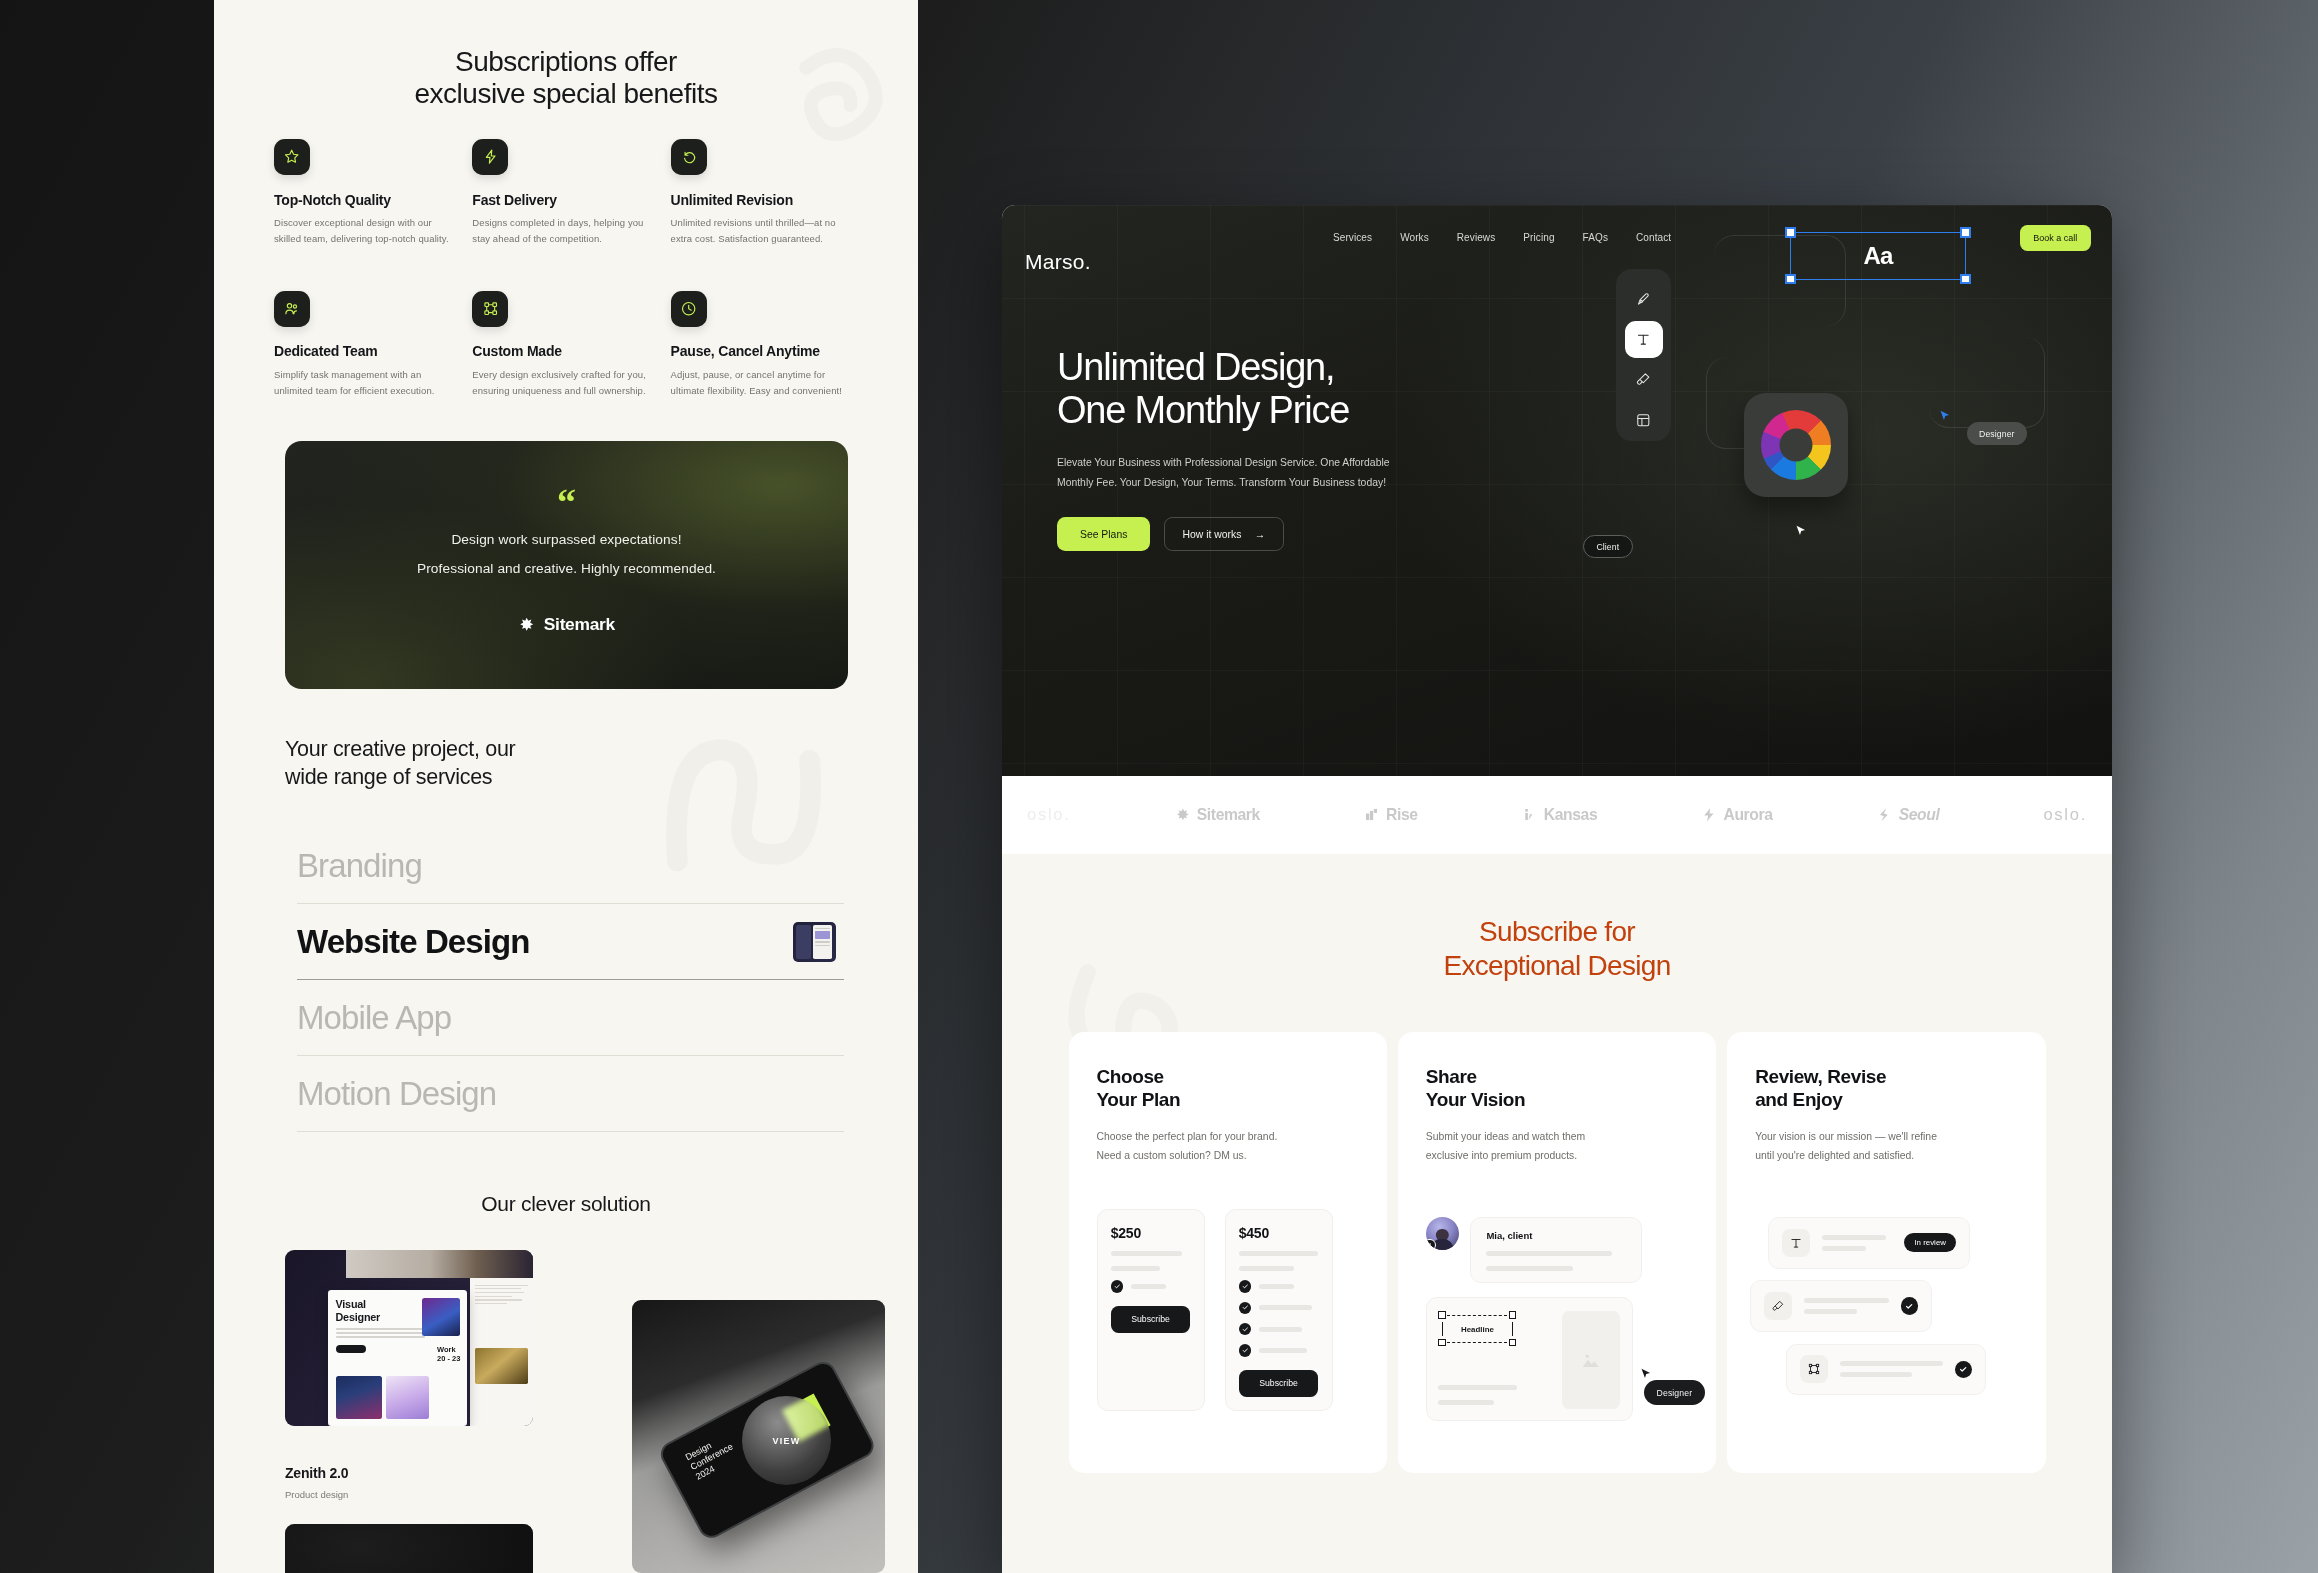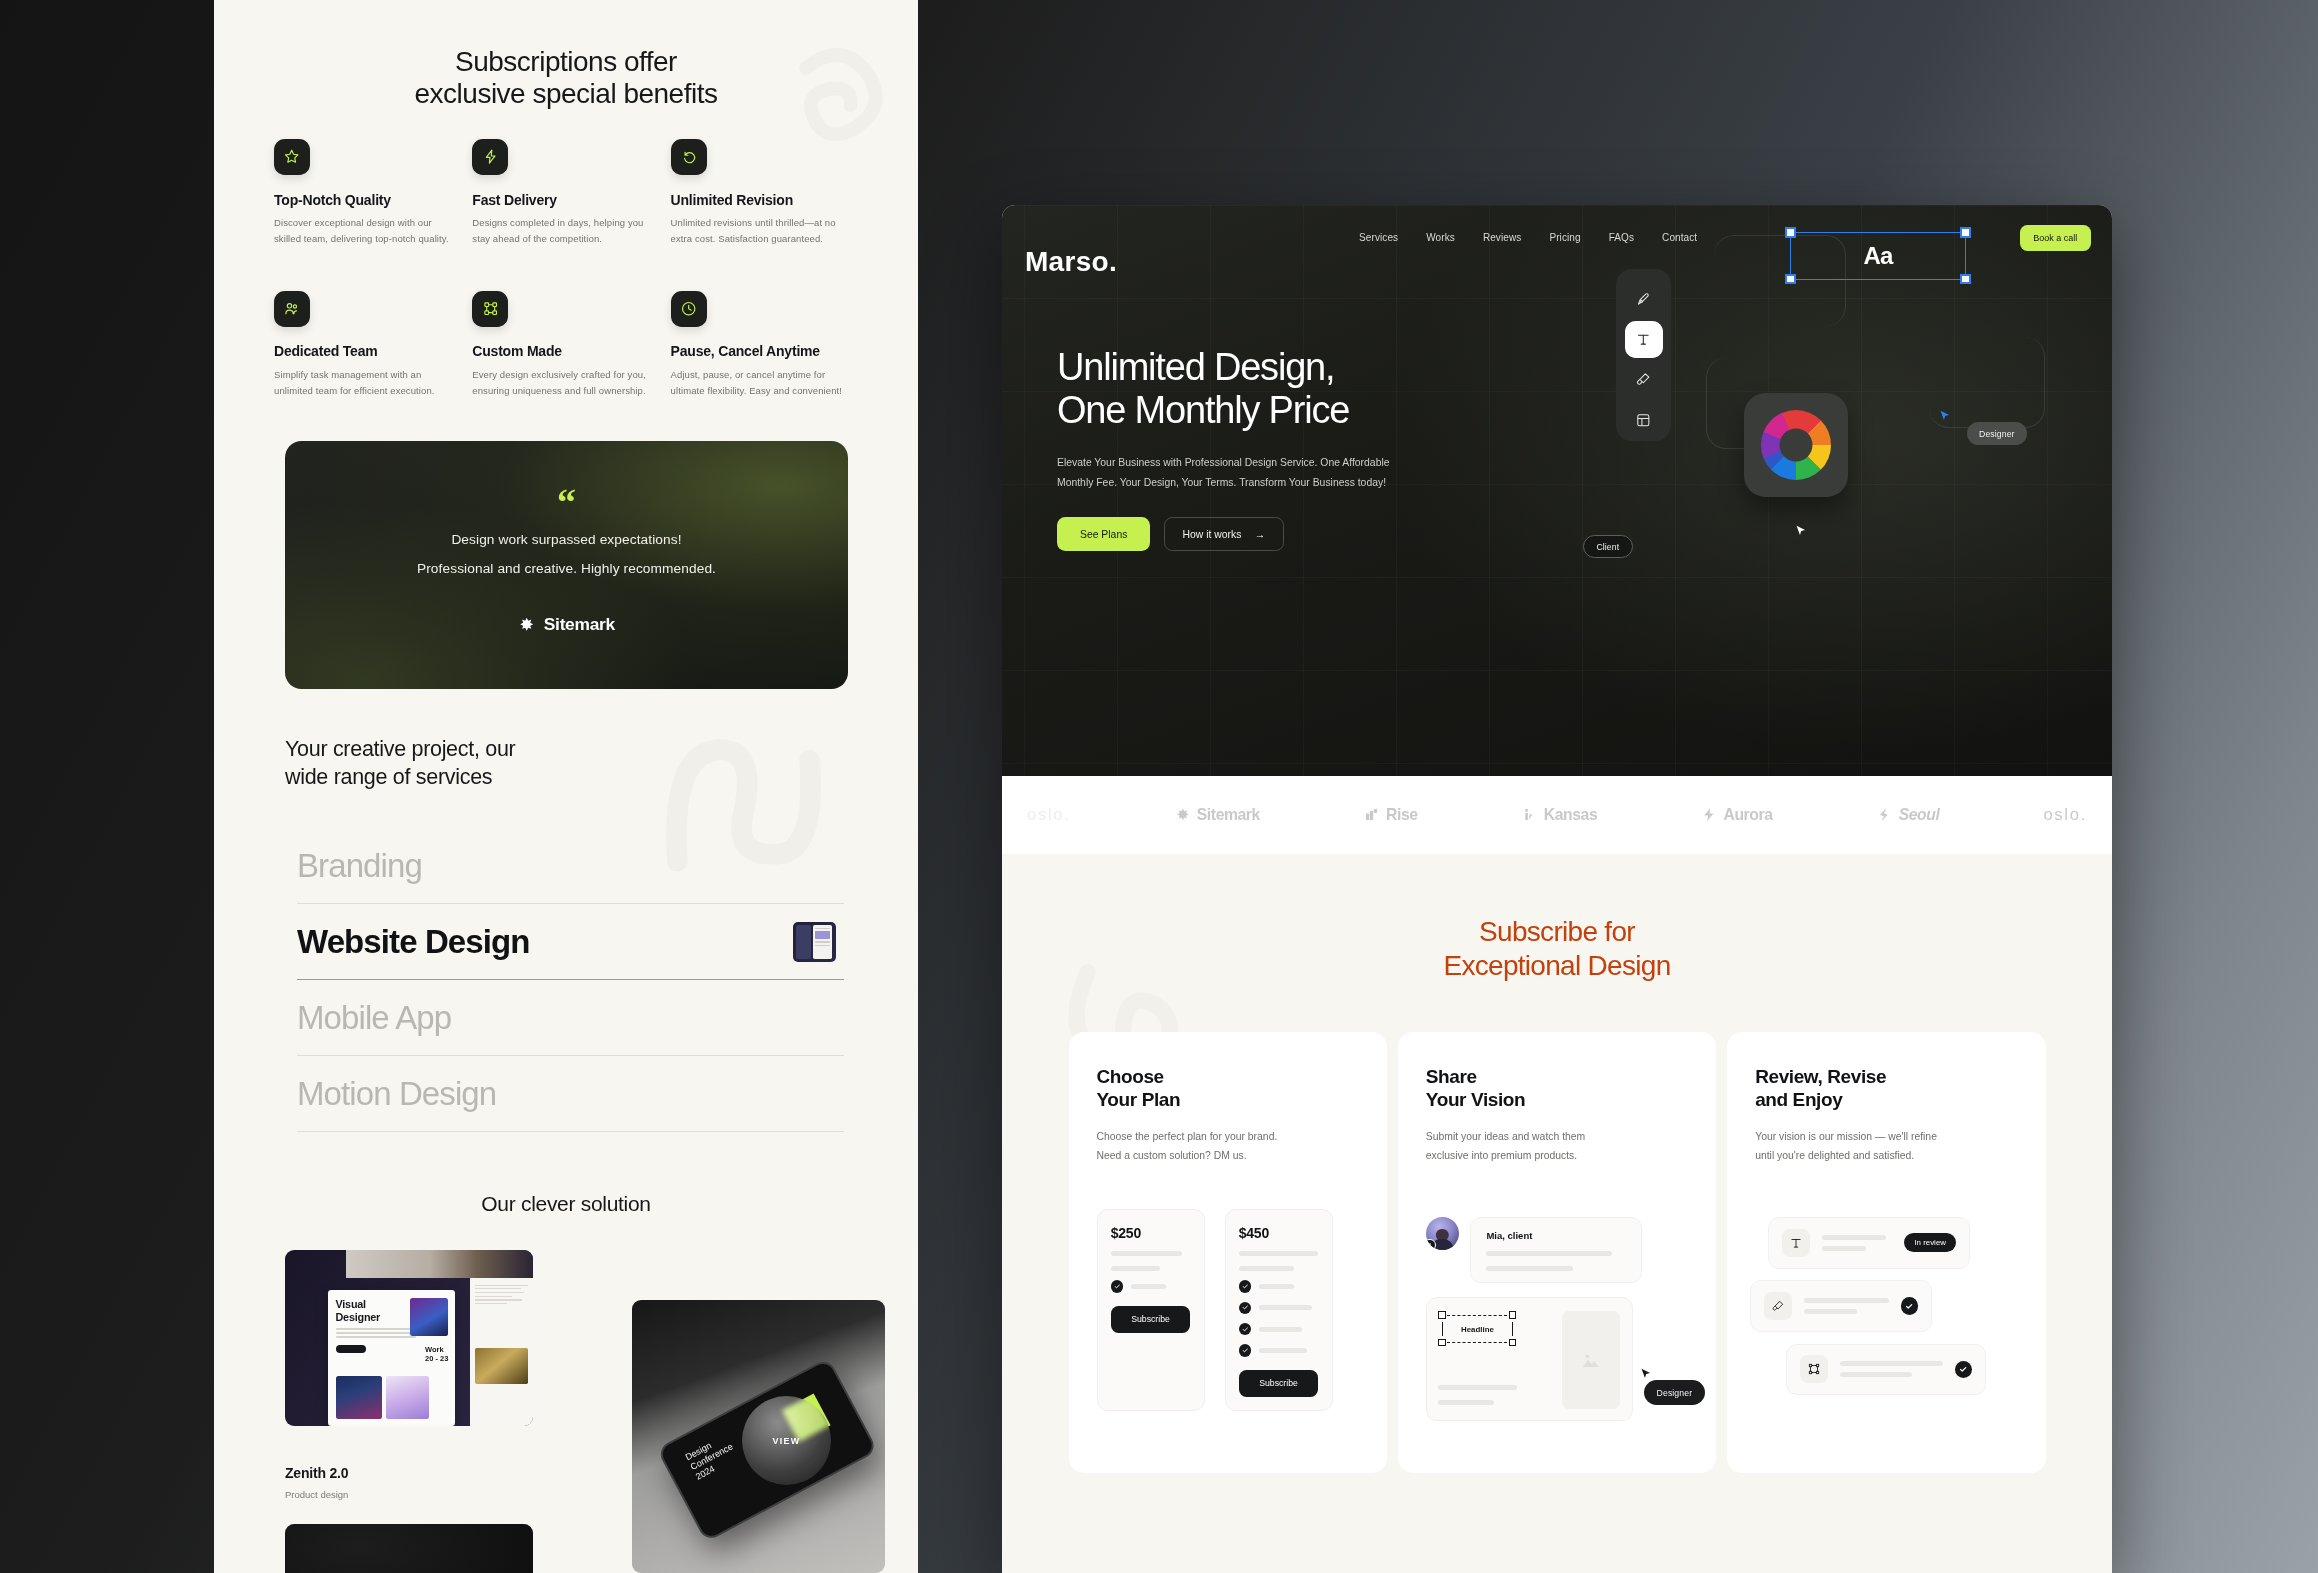--- a/index.html
+++ b/index.html
@@ -126,21 +126,21 @@
     text-align: center; font-size: 21px; font-weight: 500;
     letter-spacing: -0.3px; color: #17181a;
   }
   .work-a {
     position: absolute; left: 71px; top: 1250px;
     width: 248px; height: 176px; border-radius: 9px;
     background: linear-gradient(125deg, #1a1628 0%, #241f36 50%, #2e2746 100%);
     overflow: hidden;
   }
   .wa-sheet {
-    position: absolute; left: 43px; top: 40px; width: 127px; height: 136px;
+    position: absolute; left: 43px; top: 40px; width: 139px; height: 136px;
     background: #fbfbfa; border-radius: 3.3px; padding: 8.3px 7.5px;
     box-shadow: 0 5px 13.2px rgba(0,0,0,.3);
   }
   .wa-top { position:absolute; left:61px; top:0; right:0; height:28px;
     background: linear-gradient(90deg,#cfcac3 0%, #b6ada3 45%, #6f5f50 70%, #2a2433 100%); }
   .wa-hd { font-size: 10.8px; font-weight: 600; color:#16171a; line-height:1.15; letter-spacing:-0.2px; }
   .wa-p { margin-top:5px; }
   .wa-p i { display:block; height:1.7px; background:#d6d4ce; border-radius:0.8px; margin-bottom:2.5px; }
   .wa-p i:nth-child(2){width:88%} .wa-p i:nth-child(3){width:72%}
   .wa-btn { margin-top:6.6px; width:30px; height:8.3px; border-radius:4.1px; background:#16171a; }
@@ -211,21 +211,21 @@
     background-image:
       linear-gradient(to right, rgba(255,255,255,.030) 0.8px, transparent 0.8px),
       linear-gradient(to bottom, rgba(255,255,255,.030) 0.8px, transparent 0.8px);
     background-size: 93px 93px;
     background-position: 580px 0;
   }
   .nav {
     position: relative; height: 65px; display: flex; align-items: center;
     padding: 0 21.5px 0 23px;
   }
-  .logo { font-size: 28px; color: #fff; font-weight: 700; letter-spacing: 0.3px; font-family:"Liberation Sans", sans-serif;margin-top:48px; }
+  .logo { font-size: 21px; color: #fff; font-weight: 400; letter-spacing: 0.3px; font-family:"Liberation Sans", sans-serif;margin-top:48px; }
   .nav-links { display: flex; gap: 28px; margin-left: 242px; }
   .nav-links a { color: #d9d9d5; font-size: 10px; text-decoration: none; letter-spacing: 0.1px; }
   .book-btn {
     margin-left: auto; background: #c5f050; color: #16180f;
     border: none; border-radius: 7.5px; padding: 0 13.2px; height: 26px;
     font-size: 9px; font-weight: 500; cursor: pointer; font-family:"Liberation Sans", sans-serif;
   }
   .hero-copy { position: absolute; left: 55px; top: 141px; width: 513px; }
   .hero-h1 {
     font-size: 38px; line-height: 1.12; font-weight: 400;

